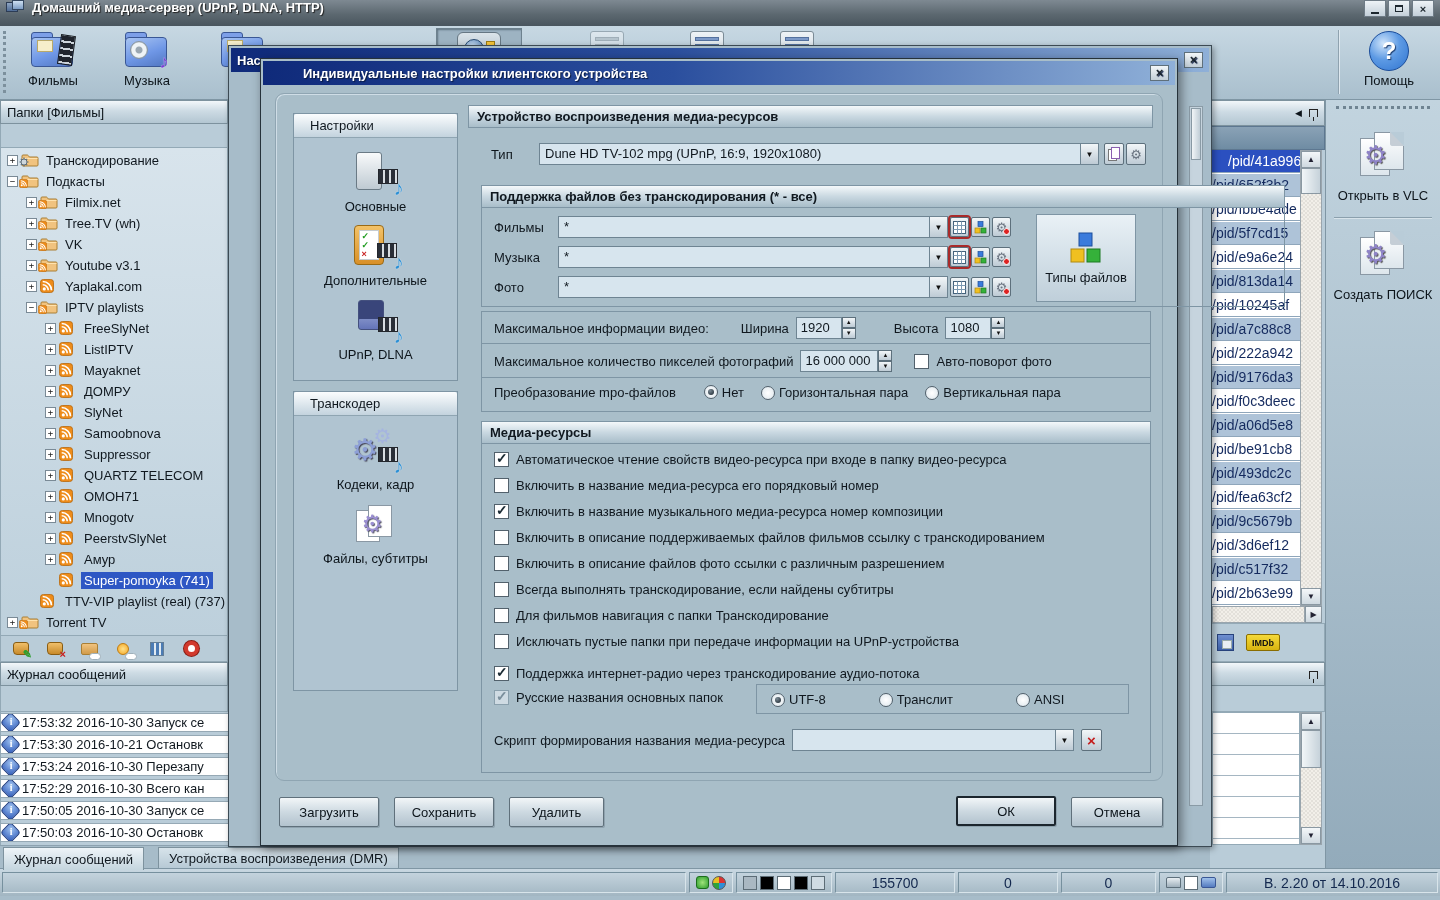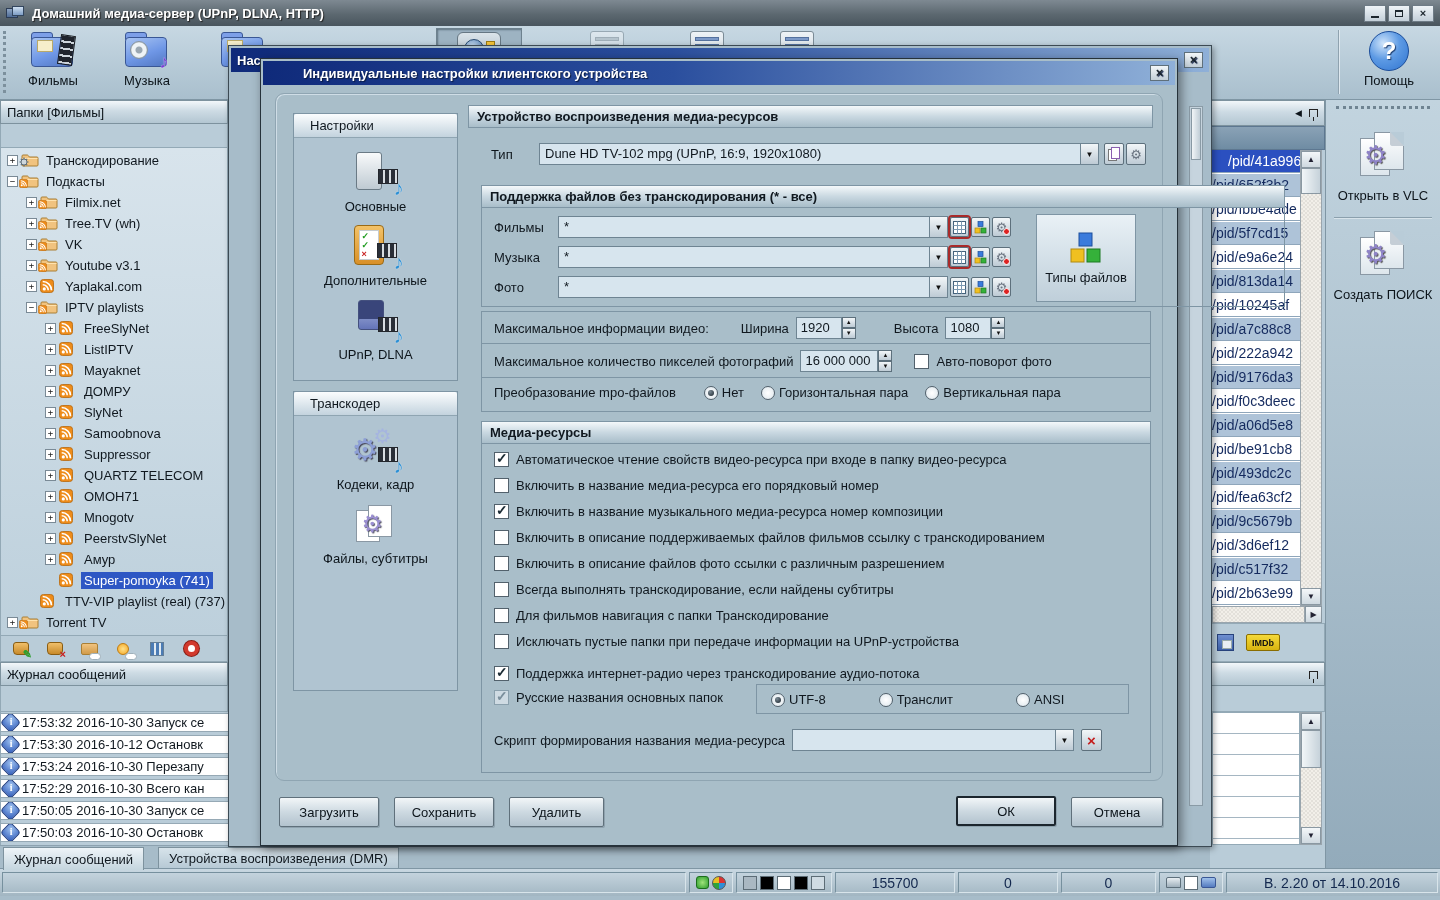--- a/index.html
+++ b/index.html
@@ -4,21 +4,21 @@
 <style>
   html,body{margin:0;padding:0;background:#2c363d;}
   *{box-sizing:border-box;}
   #app{position:relative;width:1440px;height:900px;overflow:hidden;
        font-family:"Liberation Sans",sans-serif;font-size:13px;color:#10181f;
        background:#a7bcc9;}
 
   
   .titlebar{position:absolute;left:0;top:0;width:1440px;height:26px;
     background:linear-gradient(180deg,#7e8992 0%,#5c6870 55%,#49555e 100%);
-    display:flex;align-items:center;padding:0 6px;}
+    display:flex;align-items:flex-start;padding:0 6px;}
   .appicon{width:18px;height:14px;position:relative;margin-right:8px;flex:none;}
   .appicon b{position:absolute;left:0;top:2px;width:12px;height:10px;background:linear-gradient(#8fa6c4,#4f6c96);border:1px solid #2c3c55;}
   .appicon i{position:absolute;left:6px;top:0;width:12px;height:10px;background:linear-gradient(#cfe0f2,#7d9cc4);border:1px solid #33465f;}
   .apptitle{color:#fff;font-weight:bold;font-size:13px;text-shadow:1px 1px 1px #222;}
   .wctrls{margin-left:auto;display:flex;gap:2px;}
   .wbtn{width:22px;height:17px;background:linear-gradient(#eef3f7,#c3cfd9);
     border:1px solid #6e7b86;display:flex;align-items:center;justify-content:center;
     font-size:11px;font-weight:bold;color:#1c262e;}
   .wbtn .mn{display:block;width:8px;height:2px;background:#1c262e;margin-top:8px;}
   .wbtn .mx{display:block;width:8px;height:7px;border:1px solid #1c262e;border-top-width:2px;}
@@ -608,21 +608,21 @@
     <span>Журнал сообщений</span>
   </div>
   <div class="pstrip" style="left:0;top:686px;width:228px;height:26px"></div>
   <div id="loglist">
       <div class="lrow">
         <span class="info-ic"></span>
         <span>17:53:32 2016-10-30 Запуск се</span>
       </div>
       <div class="lrow">
         <span class="info-ic"></span>
-        <span>17:53:30 2016-10-12 Остановк</span>
+        <span>17:53:30 2016-10-21 Остановк</span>
       </div>
       <div class="lrow">
         <span class="info-ic"></span>
         <span>17:53:24 2016-10-30 Перезапу</span>
       </div>
       <div class="lrow">
         <span class="info-ic"></span>
         <span>17:52:29 2016-10-30 Всего кан</span>
       </div>
       <div class="lrow">
@@ -967,21 +967,21 @@
           <span style="width:8px"></span>
           <span class="chk" id="rotchk"></span>
           <span>Авто-поворот фото</span>
         </div>
       </div>
 
       <div class="gbox" style="left:218px;top:292px;width:670px;height:35px">
         <div class="crow" style="left:12px;top:7px" id="mporow">
           <span>Преобразование mpo-файлов</span>
           <span style="width:14px"></span>
-        <span style="display: inline-flex; align-items: center; gap: 4px; margin-right: 10px;">
+        <span style="display: inline-flex; align-items: flex-start; gap: 4px; margin-right: 10px;">
               <span class="radio on"></span>
               <span>Нет</span>
             </span>
             <span style="display: inline-flex; align-items: center; gap: 4px; margin-right: 10px;">
               <span class="radio"></span>
               <span>Горизонтальная пара</span>
             </span>
             <span style="display: inline-flex; align-items: center; gap: 4px; margin-right: 10px;">
               <span class="radio"></span>
               <span>Вертикальная пара</span>

